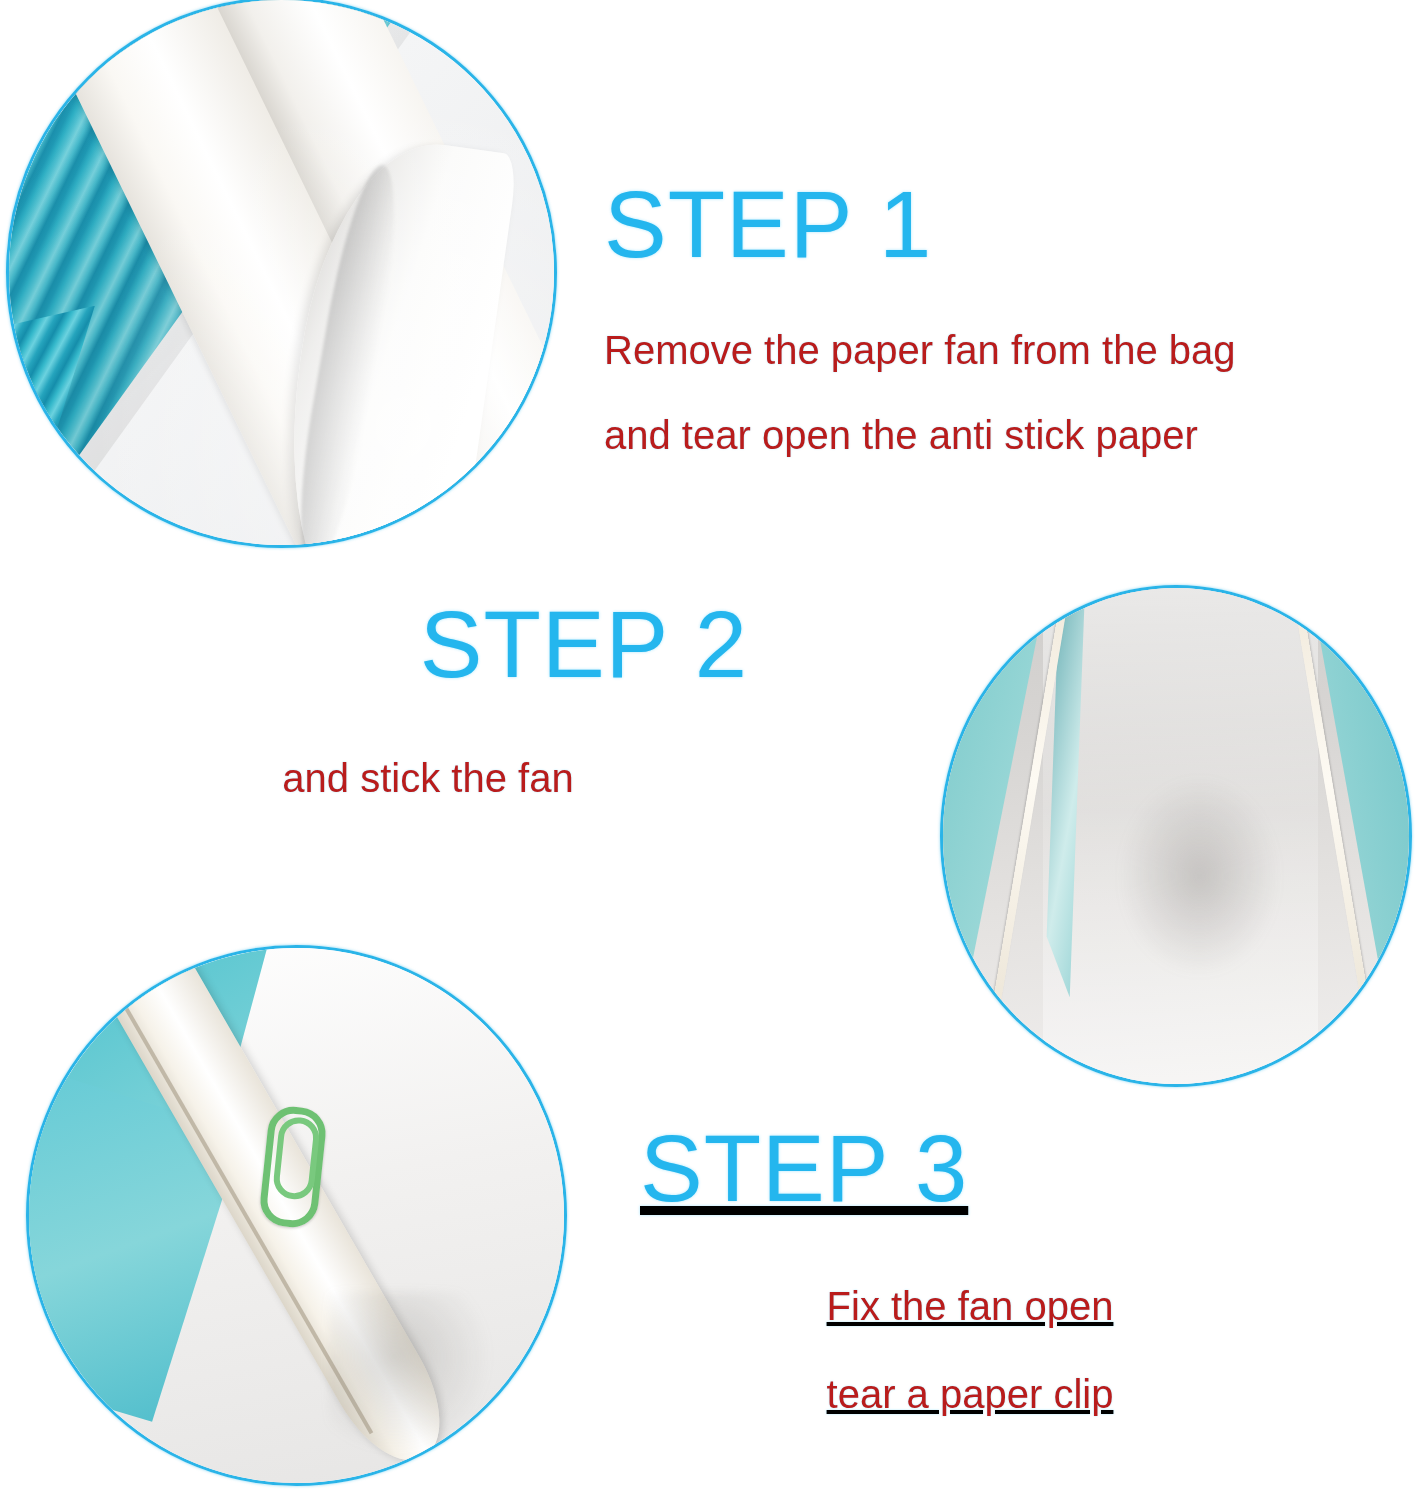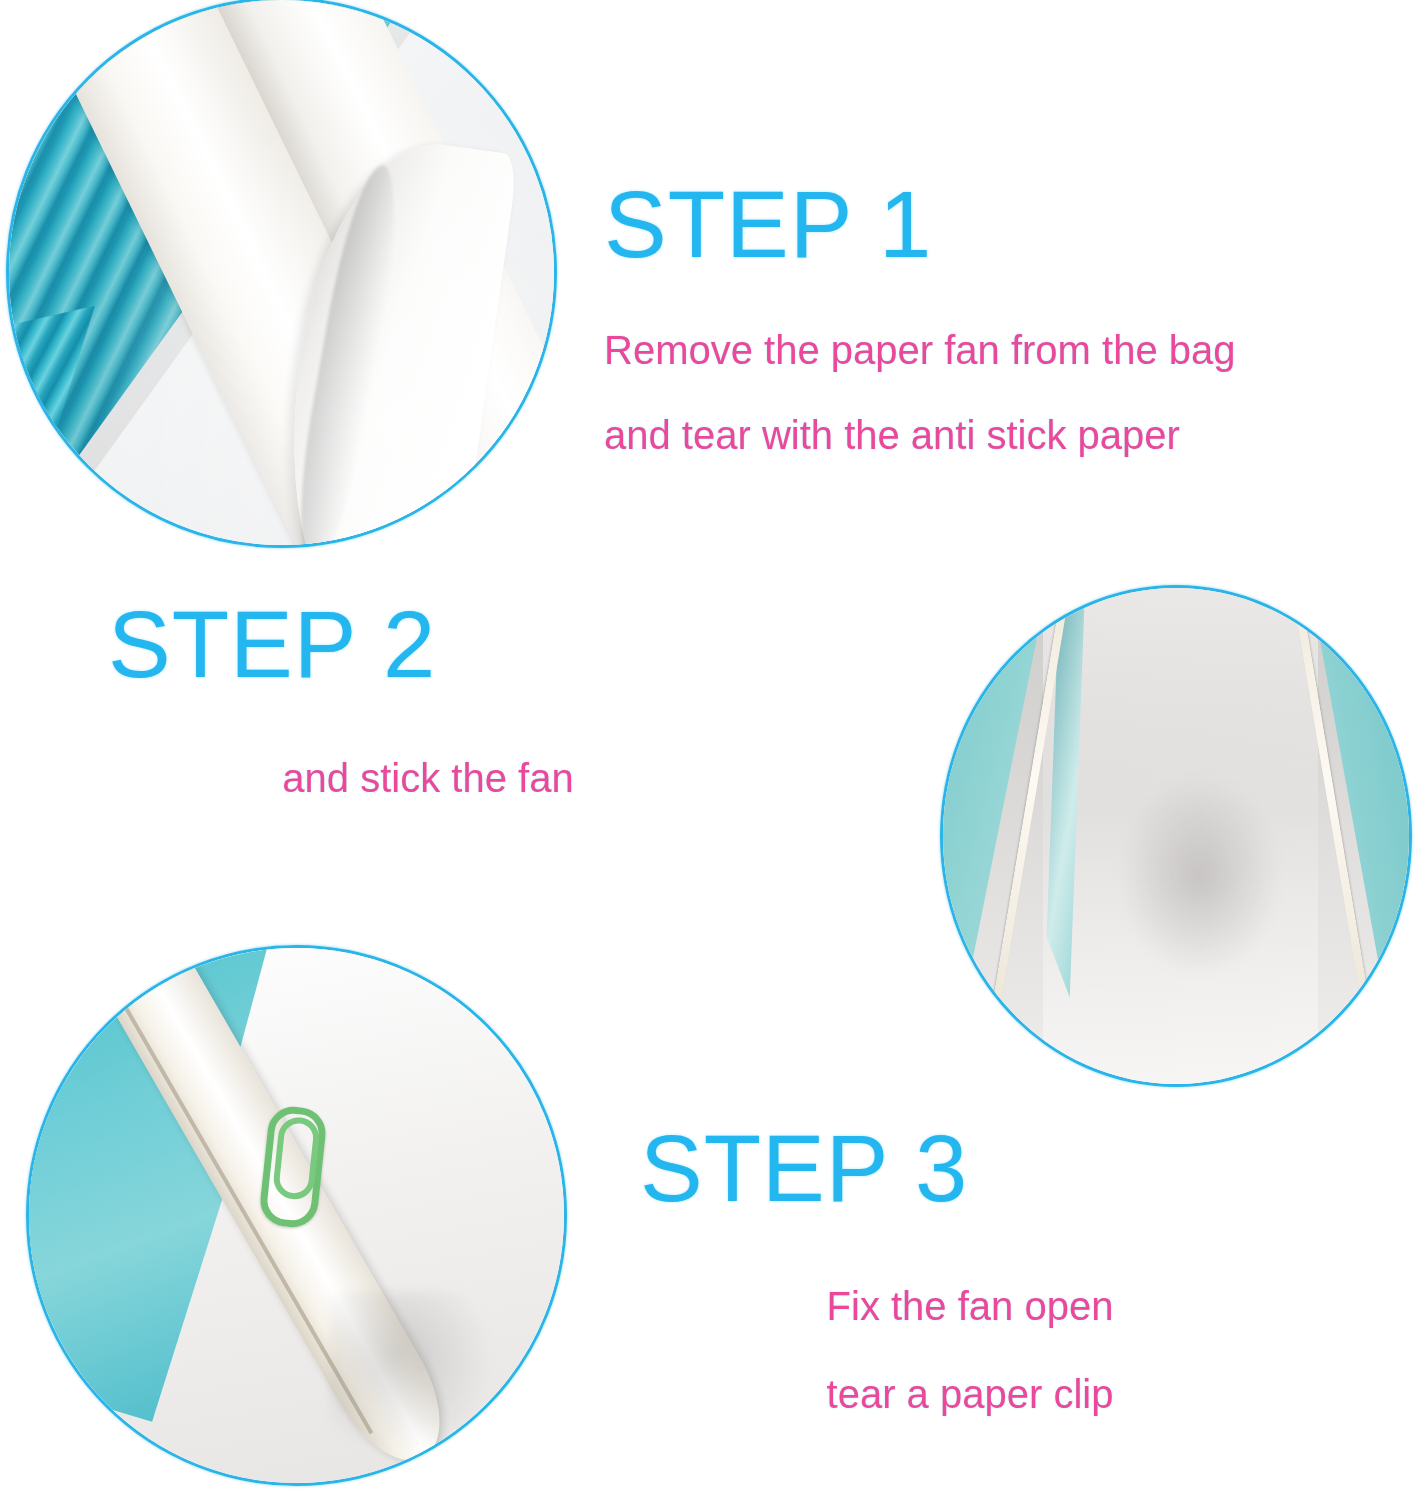--- a/index.html
+++ b/index.html
@@ -235,37 +235,37 @@
   .step-title {
     color: #24b6ee;
     font-size: 94px;
     line-height: 1.0;
     font-weight: 400;
     letter-spacing: 1px;
     white-space: nowrap;
     text-shadow: 0 0 3px rgba(60,200,250,.45);
   }
   .step-line {
-    color: #ec4899;
+    color: #b91c1c;
     font-size: 40px;
     line-height: 1.0;
     font-weight: 400;
     white-space: nowrap;
     text-shadow: 0 0 2px rgba(60,200,250,.40);
   }
 
   #text-step1 { left: 604px; top: 178px; }
   #text-step1 .step-title { margin-bottom: 58px; }
   #text-step1 .step-line + .step-line { margin-top: 45px; }
 
   #text-step2 { left: 108px; top: 598px; text-align: center; width: 640px; }
-  #text-step2 .step-title { text-align: left; margin-bottom: 66px; }
+  #text-step2 .step-title { text-align: right; margin-bottom: 66px; }
   #text-step2 .step-line + .step-line { }
 
-  #text-step3 { left: 640px; top: 1122px; text-align: center; width: 660px; }
+  #text-step3 { left: 640px; top: 1122px; text-align: center; width: 660px; text-decoration: underline; }
   #text-step3 .step-title { text-align: left; margin-bottom: 70px; }
   #text-step3 .step-line + .step-line { margin-top: 48px; }
 </style>
 </head>
 <body>
 
 <div class="stage">
 
   <div class="photo" id="photo-step1">
     <div class="inner">
@@ -277,21 +277,21 @@
       <div class="p1-strip2"></div>
       <div class="p1-curl"></div>
       <div class="p1-curl-edge"></div>
       <div class="p1-glare"></div>
     </div>
   </div>
 
   <div class="text-block" id="text-step1">
     <div class="step-title">STEP 1</div>
     <div class="step-line">Remove the paper fan from the bag</div>
-    <div class="step-line">and tear with the anti stick paper</div>
+    <div class="step-line">and tear open the anti stick paper</div>
   </div>
 
   <div class="text-block" id="text-step2">
     <div class="step-title">STEP 2</div>
     <div class="step-line">and stick the fan</div>
   </div>
 
   <div class="photo" id="photo-step2">
     <div class="inner">
       <div class="p2-base"></div>

